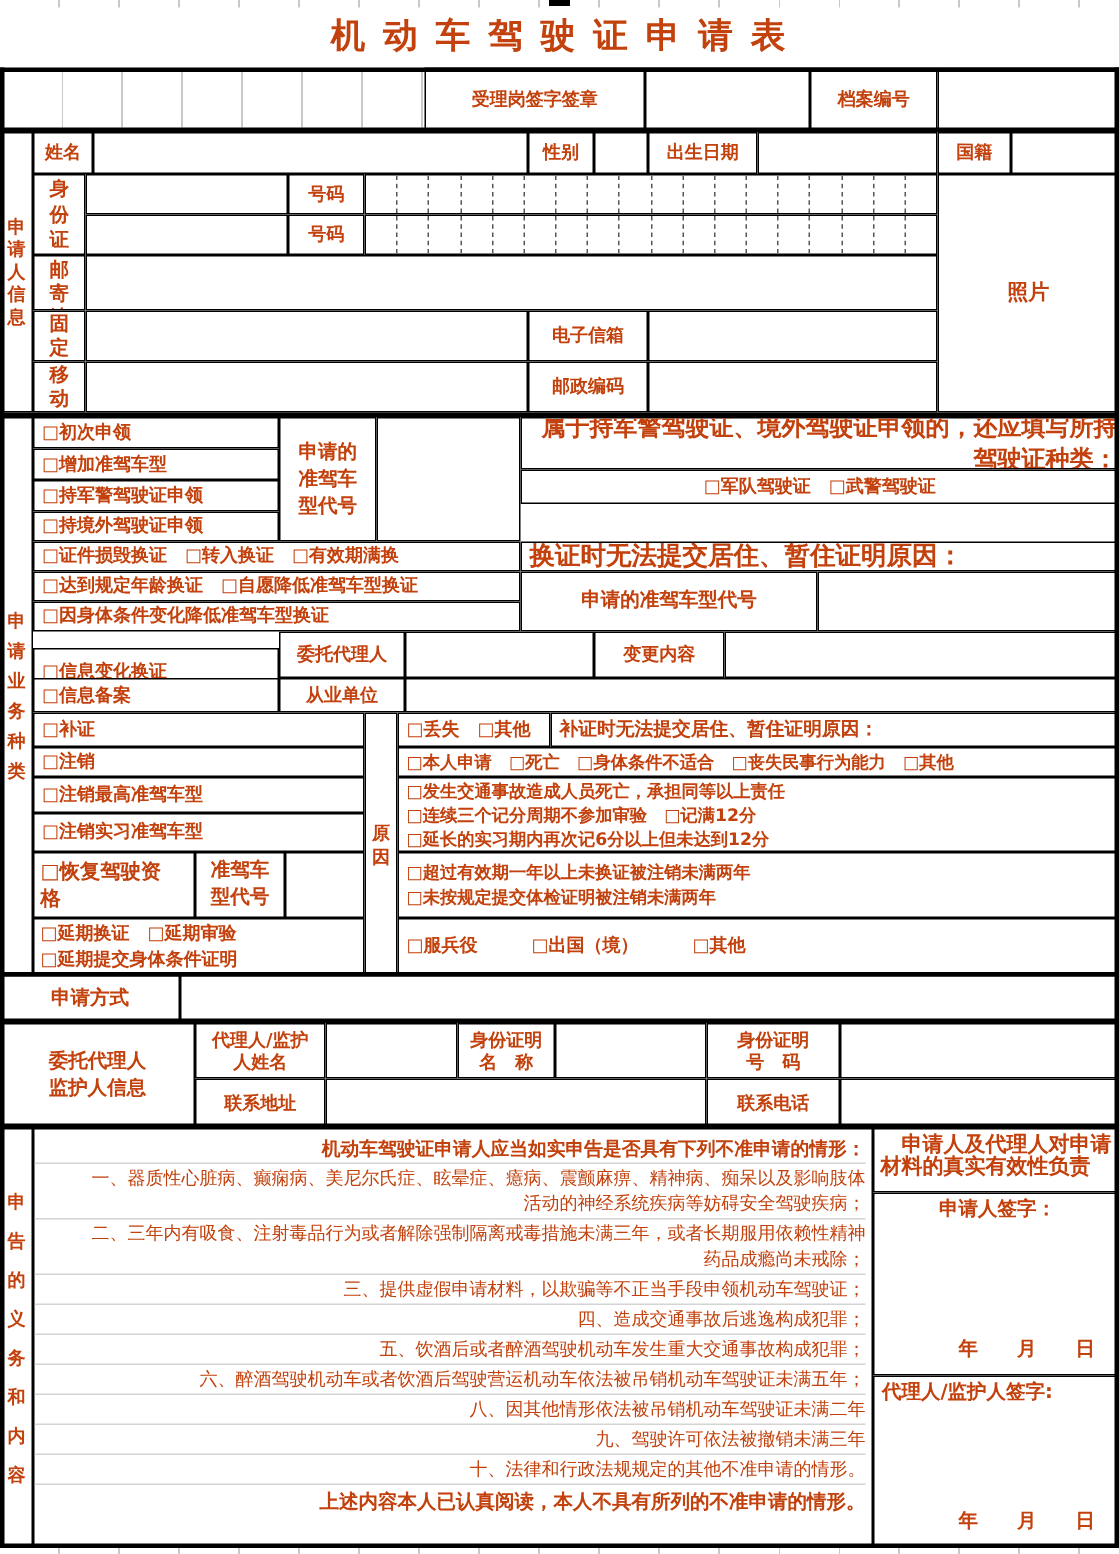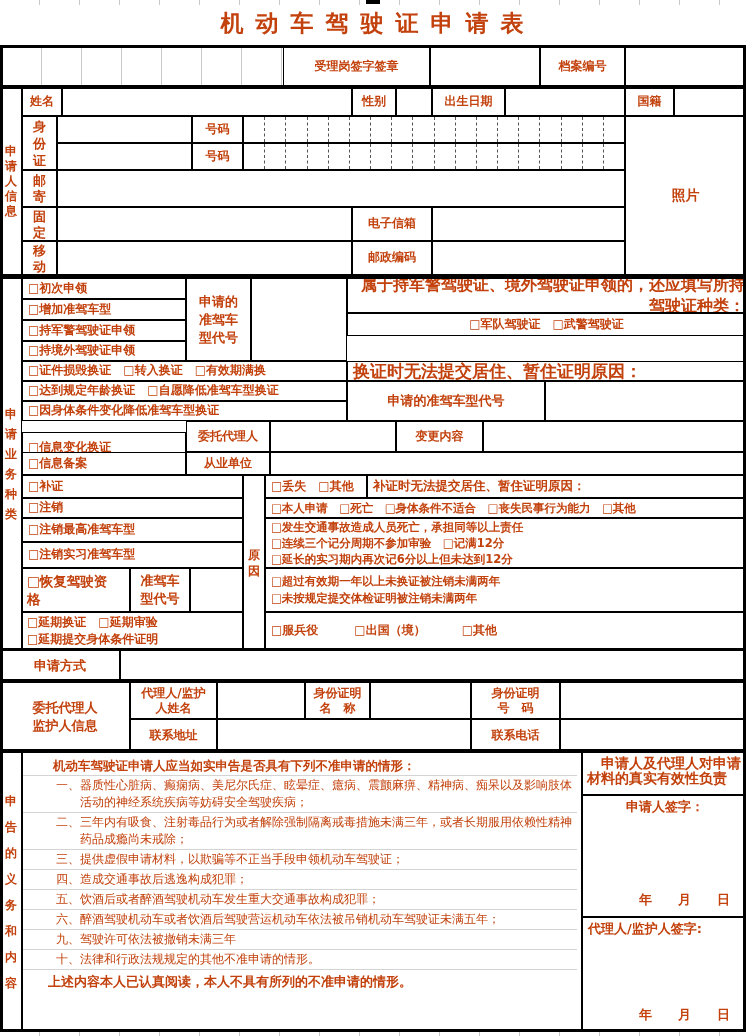--- a/index.html
+++ b/index.html
@@ -16,21 +16,21 @@
   .digits{padding:0;align-items:stretch;}
   .digits span{flex:1 1 0;border-left:1px dashed #555;}
   .digits span:first-child{border-left:none;}
   .small{font-size:11.5px;}
   .title{position:absolute;left:0;top:8px;width:746px;text-align:center;
          font-size:23px;font-weight:bold;letter-spacing:2px;}
   .gridstrip{position:absolute;background:repeating-linear-gradient(90deg,#fff 0,#fff 39px,#c9c9c9 39px,#c9c9c9 40px);}
   .items{padding:2px 4px 0 0;}
   .items .it{width:100%;box-sizing:border-box;border-bottom:1px solid #d4d4d4;
              font-weight:normal;font-size:12px;line-height:17px;
-             padding-left:57px;text-indent:-24px;display:flex;align-items:center;}
+             padding-left:57px;text-indent:-24px;display:flex;align-items:center;text-align:right;}
   .items .it > span{display:block;width:100%;}
   .sign{justify-content:space-between;padding:3px 5px;align-items:stretch;}
   .sign .lab{font-size:13px;}
   .sign .date{align-self:flex-end;padding-right:10px;padding-bottom:4px;font-size:13px;}
 </style>
 </head>
 <body>
 
 <div id="form">
 
@@ -216,20 +216,23 @@
         <span>三、提供虚假申请材料，以欺骗等不正当手段申领机动车驾驶证；</span>
       </div>
     <div class="it" style="height:20px;">
         <span>四、造成交通事故后逃逸构成犯罪；</span>
       </div>
     <div class="it" style="height:20px;">
         <span>五、饮酒后或者醉酒驾驶机动车发生重大交通事故构成犯罪；</span>
       </div>
     <div class="it" style="height:20px;">
         <span>六、醉酒驾驶机动车或者饮酒后驾驶营运机动车依法被吊销机动车驾驶证未满五年；</span>
+      </div>
+    <div class="it" style="height:20px;">
+        <span>八、因其他情形依法被吊销机动车驾驶证未满二年</span>
       </div>
     <div class="it" style="height:20px;">
         <span>九、驾驶许可依法被撤销未满三年</span>
       </div>
     <div class="it" style="height:20px;">
         <span>十、法律和行政法规规定的其他不准申请的情形。</span>
       </div>
     <div class="it" style="font-weight:bold;font-size:13px;height:22px;border-bottom:none;padding-left:49px;text-indent:-24px;">
         <span>上述内容本人已认真阅读，本人不具有所列的不准申请的情形。</span>
       </div>

